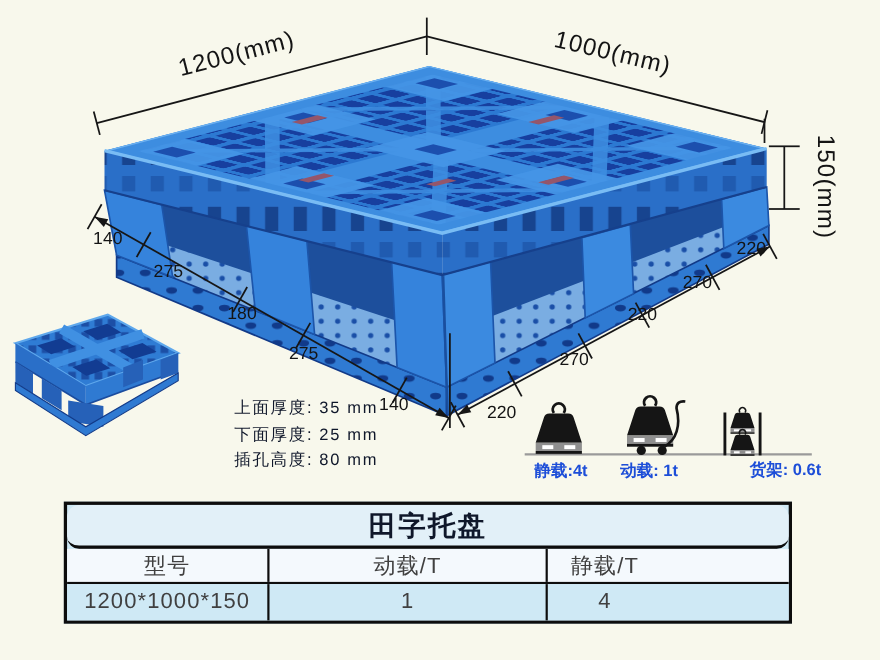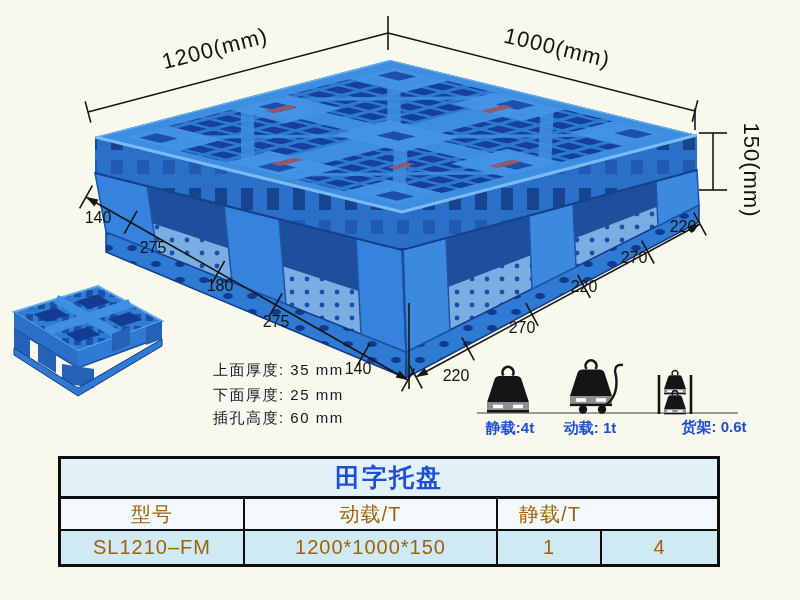--- a/index.html
+++ b/index.html
@@ -16,26 +16,26 @@
   .spec-line{position:absolute;left:213px;font-size:15px;letter-spacing:1.5px;color:#0f172a;text-align:center;}
   .load-label{position:absolute;transform:translate(-50%,-50%);font-size:15px;font-weight:700;color:#1d4ed8;white-space:nowrap;}
   
   .spec-table{
     position:absolute;left:58px;top:456px;width:662px;box-sizing:border-box;
     border:3px solid #0d0d0d;background:#cfe9f5;
   }
   .t-title{
     height:37px;background:#e2f0f8;border-bottom:3px solid #0d0d0d;
     display:flex;align-items:center;justify-content:center;
-    font-size:25px;font-weight:700;color:#1d4ed8;letter-spacing:2px;
+    font-size:25px;font-weight:700;color:#0f172a;letter-spacing:2px;border-radius:11px;
   }
   .t-row{display:grid;grid-template-columns:184px 253px 104px 1fr;}
   .t-row > div{
     display:flex;align-items:center;justify-content:center;
-    border-right:2px solid #0d0d0d;color:#a16207;
+    border-right:2px solid #0d0d0d;color:#404040;
   }
   .t-row > div:last-child{border-right:none;border-radius:11px;}
   .t-head{background:#f4f9fd;border-bottom:2px solid #0d0d0d;}
   .t-head > div{height:30px;font-size:20px;letter-spacing:1px;}
   .t-data{background:#cfe9f5;}
   .t-data > div{height:33px;font-size:20px;letter-spacing:1px;}
 </style>
 </head>
 <body>
 
@@ -241,34 +241,33 @@
   <div class="lbl dim-num" style="left:358px;top:369px;">140</div>
 
   <div class="lbl dim-num" style="left:456px;top:376px;">220</div>
   <div class="lbl dim-num" style="left:522px;top:328px;">270</div>
   <div class="lbl dim-num" style="left:584px;top:287px;">220</div>
   <div class="lbl dim-num" style="left:634px;top:258px;">270</div>
   <div class="lbl dim-num" style="left:683px;top:227px;">220</div>
 
   <div class="spec-line" style="top:361px;">上面厚度: 35 mm</div>
   <div class="spec-line" style="top:386px;">下面厚度: 25 mm</div>
-  <div class="spec-line" style="top:409px;">插孔高度: 60 mm</div>
+  <div class="spec-line" style="top:409px;">插孔高度: 80 mm</div>
 
   <div class="load-label" style="left:510px;top:428px;">静载:4t</div>
   <div class="load-label" style="left:590px;top:428px;">动载: 1t</div>
   <div class="load-label" style="left:714px;top:427px;">货架: 0.6t</div>
 
   <div class="spec-table">
     <div class="t-title">田字托盘</div>
     <div class="t-row t-head">
       <div>型号</div>
       <div>动载/T</div>
       <div>静载/T</div>
     </div>
     <div class="t-row t-data">
-      <div>SL1210–FM</div>
       <div>1200*1000*150</div>
       <div>1</div>
       <div>4</div>
     </div>
   </div>
 
 </div>
 
 </body></html>

